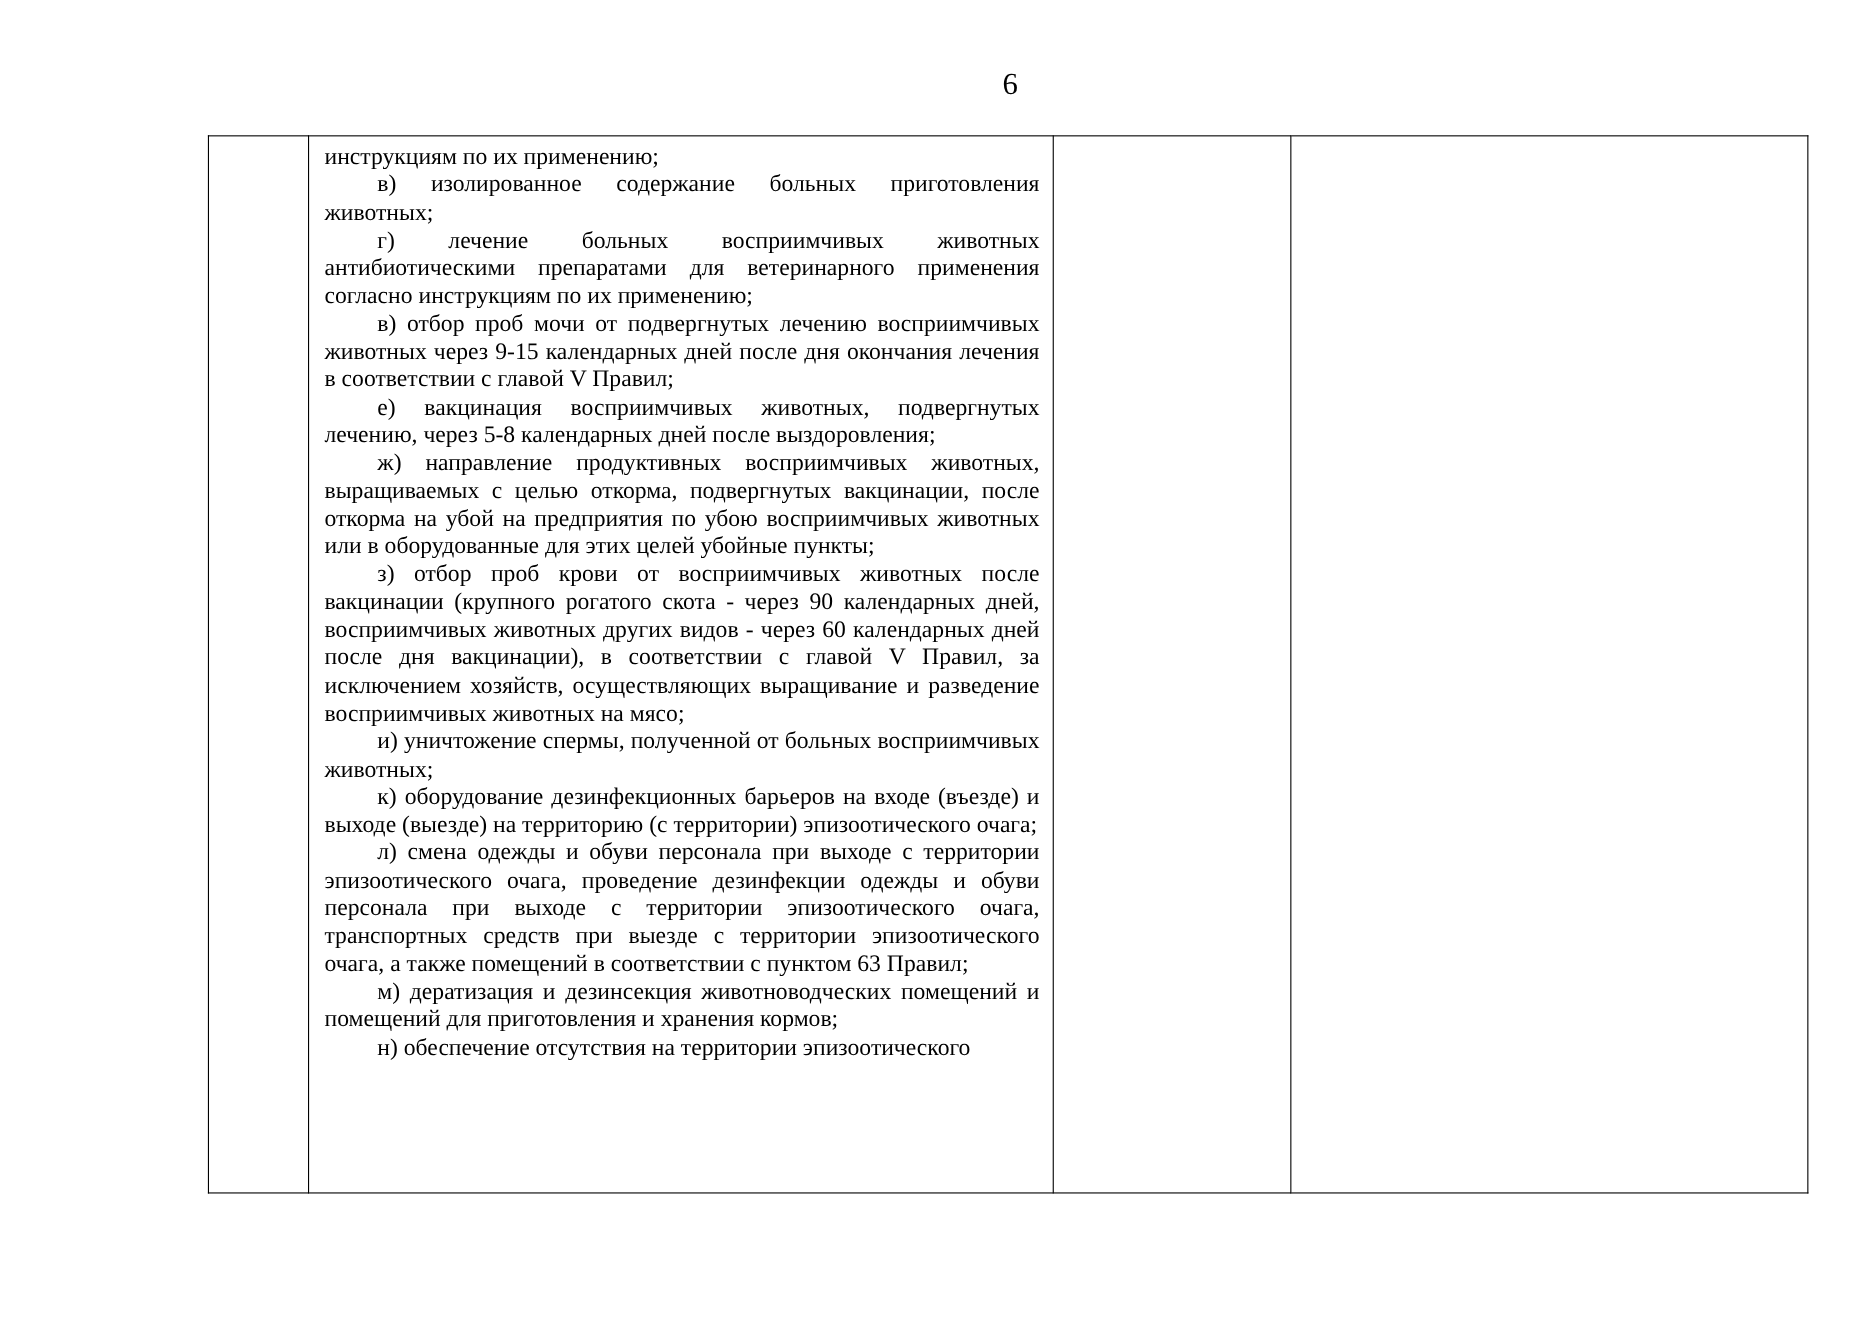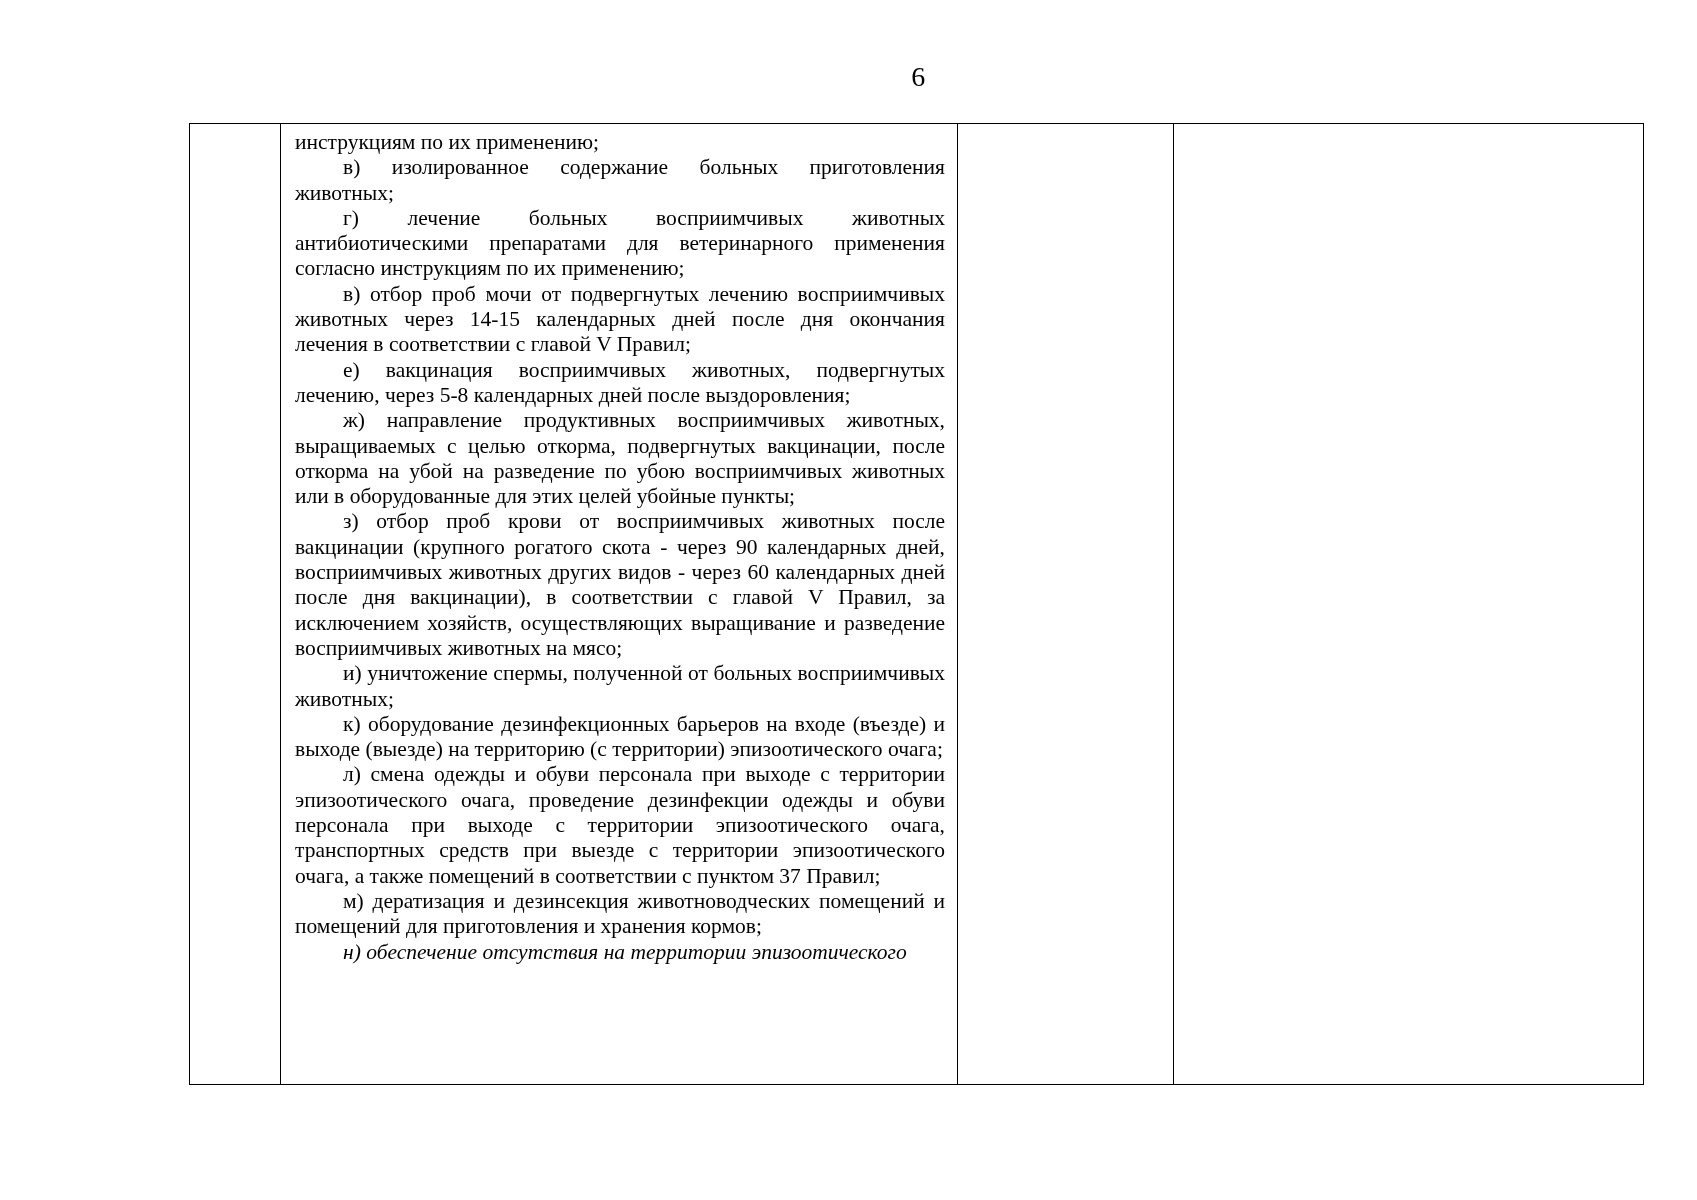--- a/index.html
+++ b/index.html
@@ -71,21 +71,20 @@
   }
   .cell-body p {
     margin: 0;
   }
   .cell-body p.ind {
     text-indent: 48px;
   }
   
   .cell-body p:last-child {
     text-align: justify;
-    font-style: italic;
   }
   .empty-cell { height: 946px; }
 </style>
 </head>
 <body>
 
 <div class="page">
 
   <div class="page-number">
     <span>6</span>
@@ -101,27 +100,27 @@
     <tbody>
       <tr>
         <td class="col-num">
           <div class="cell-body empty-cell"></div>
         </td>
         <td class="col-text">
           <div class="cell-body">
             <p>инструкциям по их применению;</p>
             <p class="ind">в) изолированное содержание больных приготовления животных;</p>
             <p class="ind">г) лечение больных восприимчивых животных антибиотическими препаратами для ветеринарного применения согласно инструкциям по их применению;</p>
-            <p class="ind">в) отбор проб мочи от подвергнутых лечению восприимчивых животных через 14-15 календарных дней после дня окончания лечения в соответствии с главой V Правил;</p>
+            <p class="ind">в) отбор проб мочи от подвергнутых лечению восприимчивых животных через 9-15 календарных дней после дня окончания лечения в соответствии с главой V Правил;</p>
             <p class="ind">е) вакцинация восприимчивых животных, подвергнутых лечению, через 5-8 календарных дней после выздоровления;</p>
-            <p class="ind">ж) направление продуктивных восприимчивых животных, выращиваемых с целью откорма, подвергнутых вакцинации, после откорма на убой на разведение по убою восприимчивых животных или в оборудованные для этих целей убойные пункты;</p>
+            <p class="ind">ж) направление продуктивных восприимчивых животных, выращиваемых с целью откорма, подвергнутых вакцинации, после откорма на убой на предприятия по убою восприимчивых животных или в оборудованные для этих целей убойные пункты;</p>
             <p class="ind">з) отбор проб крови от восприимчивых животных после вакцинации (крупного рогатого скота - через 90 календарных дней, восприимчивых животных других видов - через 60 календарных дней после дня вакцинации), в соответствии с главой V Правил, за исключением хозяйств, осуществляющих выращивание и разведение восприимчивых животных на мясо;</p>
             <p class="ind">и) уничтожение спермы, полученной от больных восприимчивых животных;</p>
             <p class="ind">к) оборудование дезинфекционных барьеров на входе (въезде) и выходе (выезде) на территорию (с территории) эпизоотического очага;</p>
-            <p class="ind">л) смена одежды и обуви персонала при выходе с территории эпизоотического очага, проведение дезинфекции одежды и обуви персонала при выходе с территории эпизоотического очага, транспортных средств при выезде с территории эпизоотического очага, а также помещений в соответствии с пунктом 37 Правил;</p>
+            <p class="ind">л) смена одежды и обуви персонала при выходе с территории эпизоотического очага, проведение дезинфекции одежды и обуви персонала при выходе с территории эпизоотического очага, транспортных средств при выезде с территории эпизоотического очага, а также помещений в соответствии с пунктом 63 Правил;</p>
             <p class="ind">м) дератизация и дезинсекция животноводческих помещений и помещений для приготовления и хранения кормов;</p>
             <p class="ind">н) обеспечение отсутствия на территории эпизоотического</p>
           </div>
         </td>
         <td class="col-mid">
           <div class="cell-body"></div>
         </td>
         <td class="col-last">
           <div class="cell-body"></div>
         </td>

